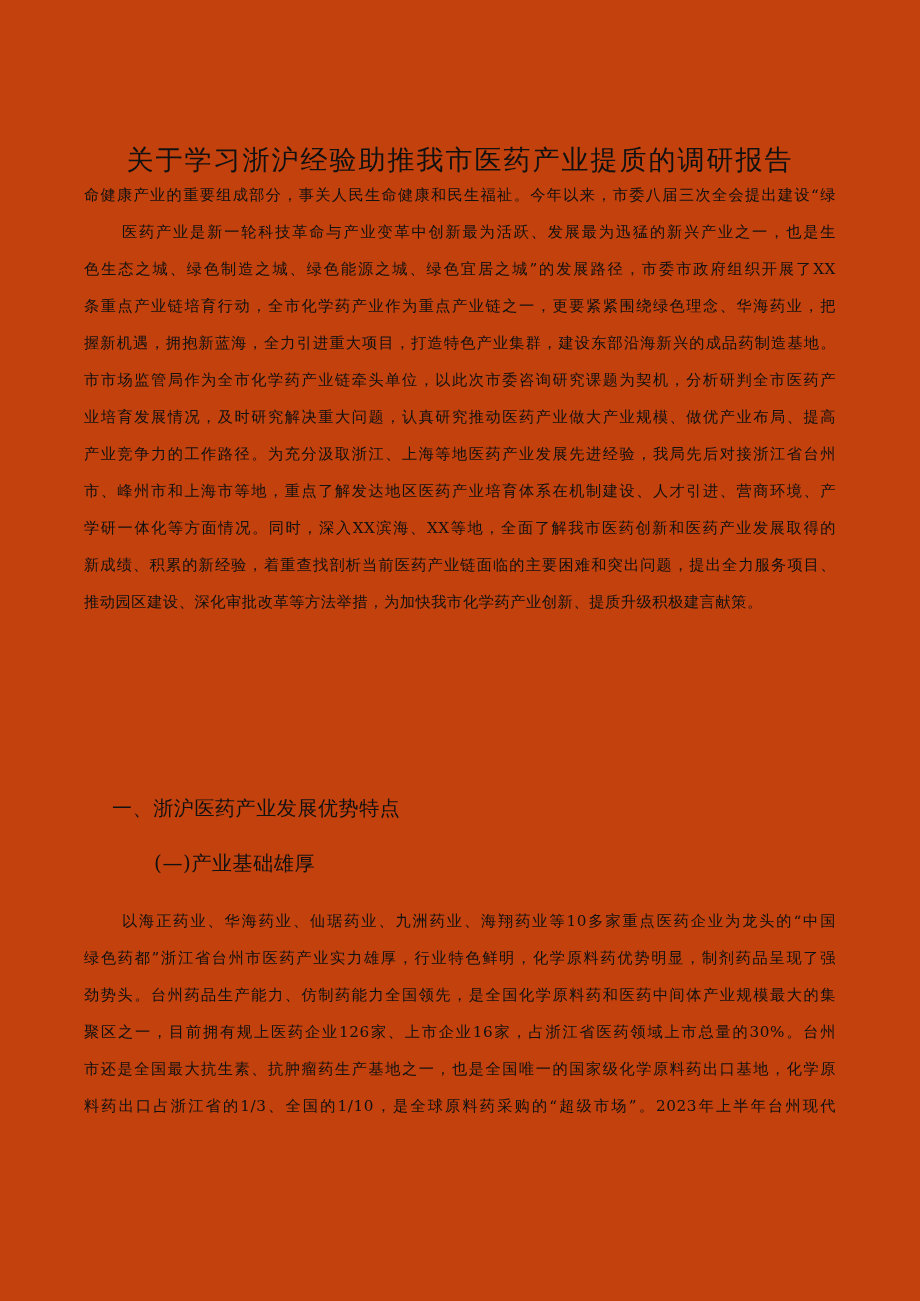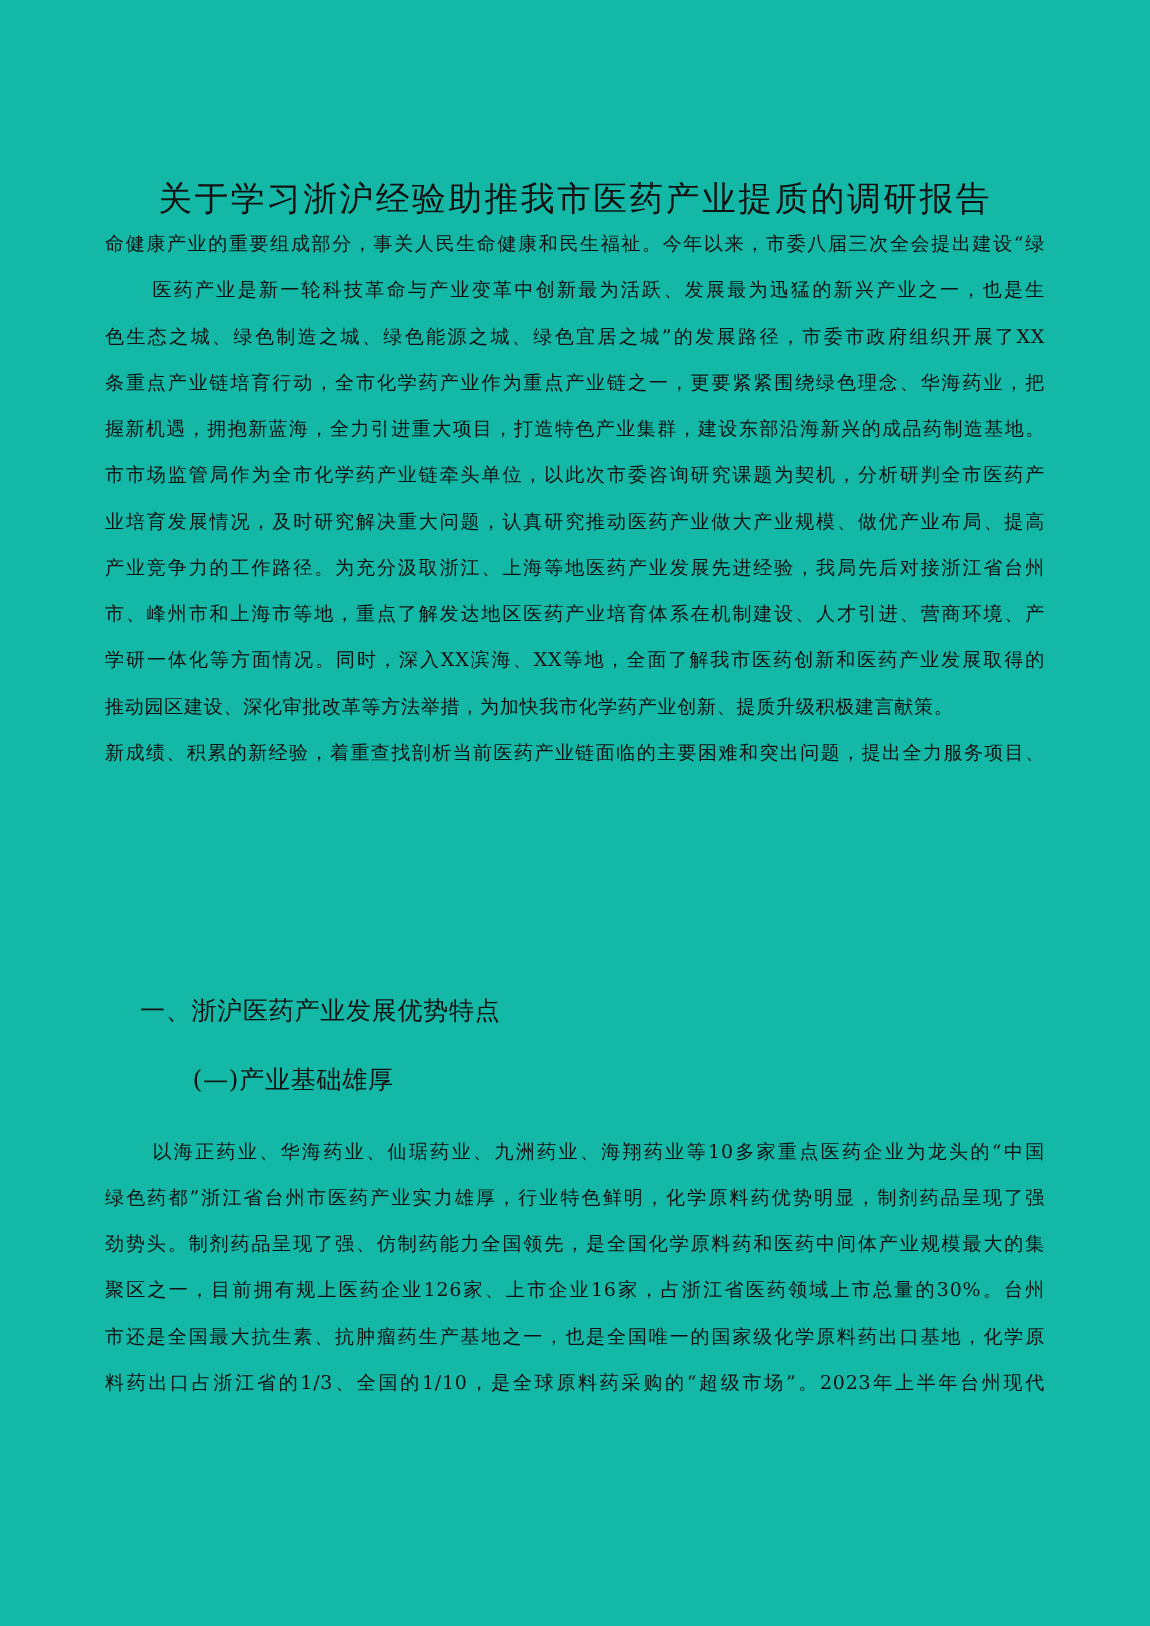--- a/index.html
+++ b/index.html
@@ -1,18 +1,18 @@
 <!DOCTYPE html>
 <html><head>
 <meta charset="utf-8">
 <style>
   html, body { margin: 0; padding: 0; background: #ffffff; }
   body { width: 920px; height: 1301px; position: relative; overflow: hidden;
          font-family: "DejaVu Serif", "Liberation Serif", serif; color: #111; }
-  .page { position: absolute; left: 0; top: 0; width: 920px; height: 1301px; background: #14b8a6; }
+  .page { position: absolute; left: 0; top: 0; width: 920px; height: 1301px; background: #c2410c; }
   .title { position: absolute; top: 140px; left: 0; width: 920px; text-align: center;
            font-size: 27px; letter-spacing: 2px; line-height: 40px; }
   .body-block { position: absolute; left: 84px; width: 752px; }
   .line { height: 37px; line-height: 37px; font-size: 15.2px; white-space: nowrap;
           letter-spacing: 0.6px; text-align: justify; text-align-last: justify; }
   .line.last { text-align-last: left; }
   .heading { position: absolute; font-size: 20px; line-height: 24px; letter-spacing: 0.6px; white-space: nowrap; }
 </style>
 </head>
 <body>
@@ -25,30 +25,30 @@
     <div class="line">命健康产业的重要组成部分，事关人民生命健康和民生福祉。今年以来，市委八届三次全会提出建设“绿</div>
     <div class="line" style="padding-left:38px;">医药产业是新一轮科技革命与产业变革中创新最为活跃、发展最为迅猛的新兴产业之一，也是生</div>
     <div class="line">色生态之城、绿色制造之城、绿色能源之城、绿色宜居之城”的发展路径，市委市政府组织开展了XX</div>
     <div class="line">条重点产业链培育行动，全市化学药产业作为重点产业链之一，更要紧紧围绕绿色理念、华海药业，把</div>
     <div class="line">握新机遇，拥抱新蓝海，全力引进重大项目，打造特色产业集群，建设东部沿海新兴的成品药制造基地。</div>
     <div class="line">市市场监管局作为全市化学药产业链牵头单位，以此次市委咨询研究课题为契机，分析研判全市医药产</div>
     <div class="line">业培育发展情况，及时研究解决重大问题，认真研究推动医药产业做大产业规模、做优产业布局、提高</div>
     <div class="line">产业竞争力的工作路径。为充分汲取浙江、上海等地医药产业发展先进经验，我局先后对接浙江省台州</div>
     <div class="line">市、峰州市和上海市等地，重点了解发达地区医药产业培育体系在机制建设、人才引进、营商环境、产</div>
     <div class="line">学研一体化等方面情况。同时，深入XX滨海、XX等地，全面了解我市医药创新和医药产业发展取得的</div>
+    <div class="line">新成绩、积累的新经验，着重查找剖析当前医药产业链面临的主要困难和突出问题，提出全力服务项目、</div>
     <div class="line last">推动园区建设、深化审批改革等方法举措，为加快我市化学药产业创新、提质升级积极建言献策。</div>
-    <div class="line">新成绩、积累的新经验，着重查找剖析当前医药产业链面临的主要困难和突出问题，提出全力服务项目、</div>
   </div>
 
   <div class="heading" style="left:112px; top:796px;">一、浙沪医药产业发展优势特点</div>
 
   <div class="heading" style="left:114px; top:851px;margin-left:40px;">(—)产业基础雄厚</div>
 
   <div class="body-block" style="top:903px;">
     <div class="line" style="padding-left:38px;">以海正药业、华海药业、仙琚药业、九洲药业、海翔药业等10多家重点医药企业为龙头的“中国</div>
     <div class="line">绿色药都”浙江省台州市医药产业实力雄厚，行业特色鲜明，化学原料药优势明显，制剂药品呈现了强</div>
-    <div class="line">劲势头。制剂药品呈现了强、仿制药能力全国领先，是全国化学原料药和医药中间体产业规模最大的集</div>
+    <div class="line">劲势头。台州药品生产能力、仿制药能力全国领先，是全国化学原料药和医药中间体产业规模最大的集</div>
     <div class="line">聚区之一，目前拥有规上医药企业126家、上市企业16家，占浙江省医药领域上市总量的30%。台州</div>
     <div class="line">市还是全国最大抗生素、抗肿瘤药生产基地之一，也是全国唯一的国家级化学原料药出口基地，化学原</div>
     <div class="line">料药出口占浙江省的1/3、全国的1/10，是全球原料药采购的“超级市场”。2023年上半年台州现代</div>
   </div>
 
 </div>
 
 </body></html>

